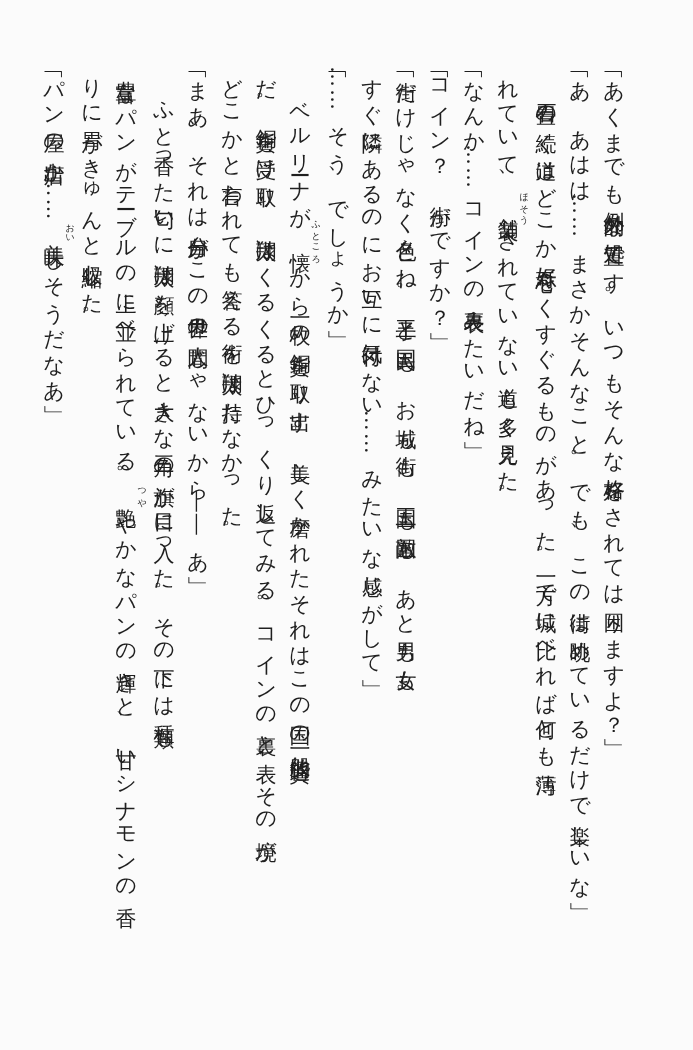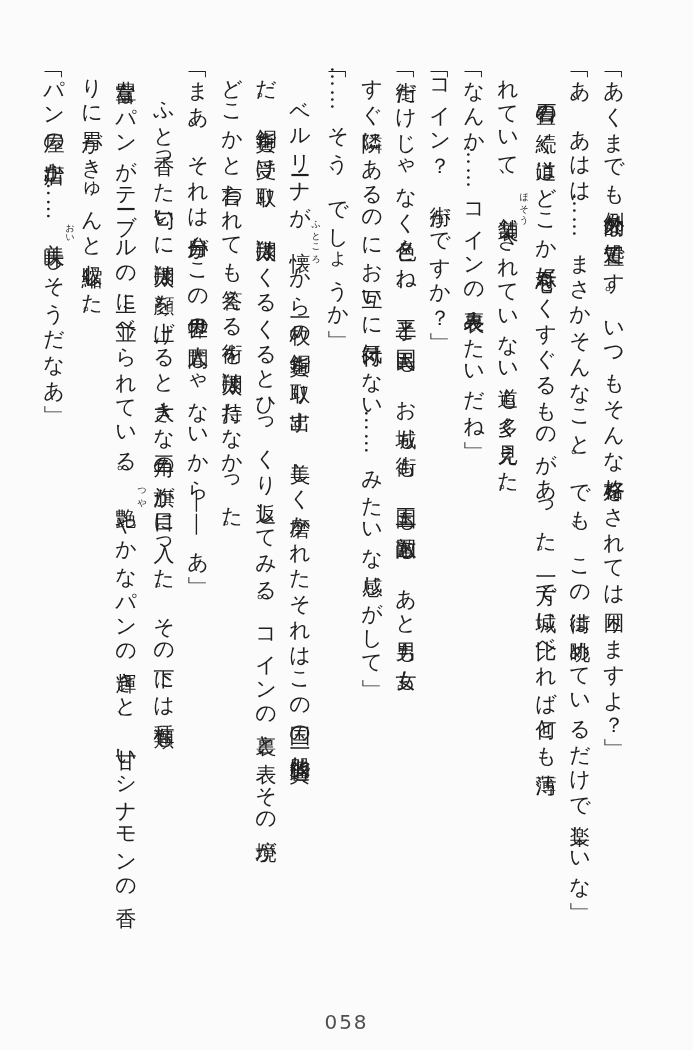--- a/index.html
+++ b/index.html
@@ -82,14 +82,13 @@
       <p class="text-line"><span>「……そう、でしょうか」</span></p>
       <p class="text-line indent"><span>ベルリーナが</span><ruby>懐<rt>ふところ</rt></ruby><span>から一枚の銅貨を取り出す。美しく磨かれたそれはこの国の一般的通貨</span></p>
       <p class="text-line"><span>だ。銅貨を受け取り、翔太はくるくるとひっくり返してみる。コインの裏と表、その境が</span></p>
       <p class="text-line"><span>どこかと言われても答える術を翔太は持たなかった。</span></p>
       <p class="text-line"><span>「まあ、それは自分がこの世界の人間じゃないから――あ」</span></p>
       <p class="text-line indent"><span>ふと香った匂いに翔太は顔を上げると大きな三角の旗が目に入った。その下には種類も</span></p>
       <p class="text-line"><span>豊富なパンがテーブルの上に並べられている。</span><ruby>艶<rt>つや</rt></ruby><span>やかなパンの輝きと、甘いシナモンの香</span></p>
       <p class="text-line"><span>りに胃がきゅんと収縮した。</span></p>
       <p class="text-line"><span>「パン屋の出店か……</span><ruby>美味<rt>おい</rt></ruby><span>しそうだなあ」</span></p>
     </main>
-  <div class="page-number">058</div>
 </div>
 
 </body></html>

